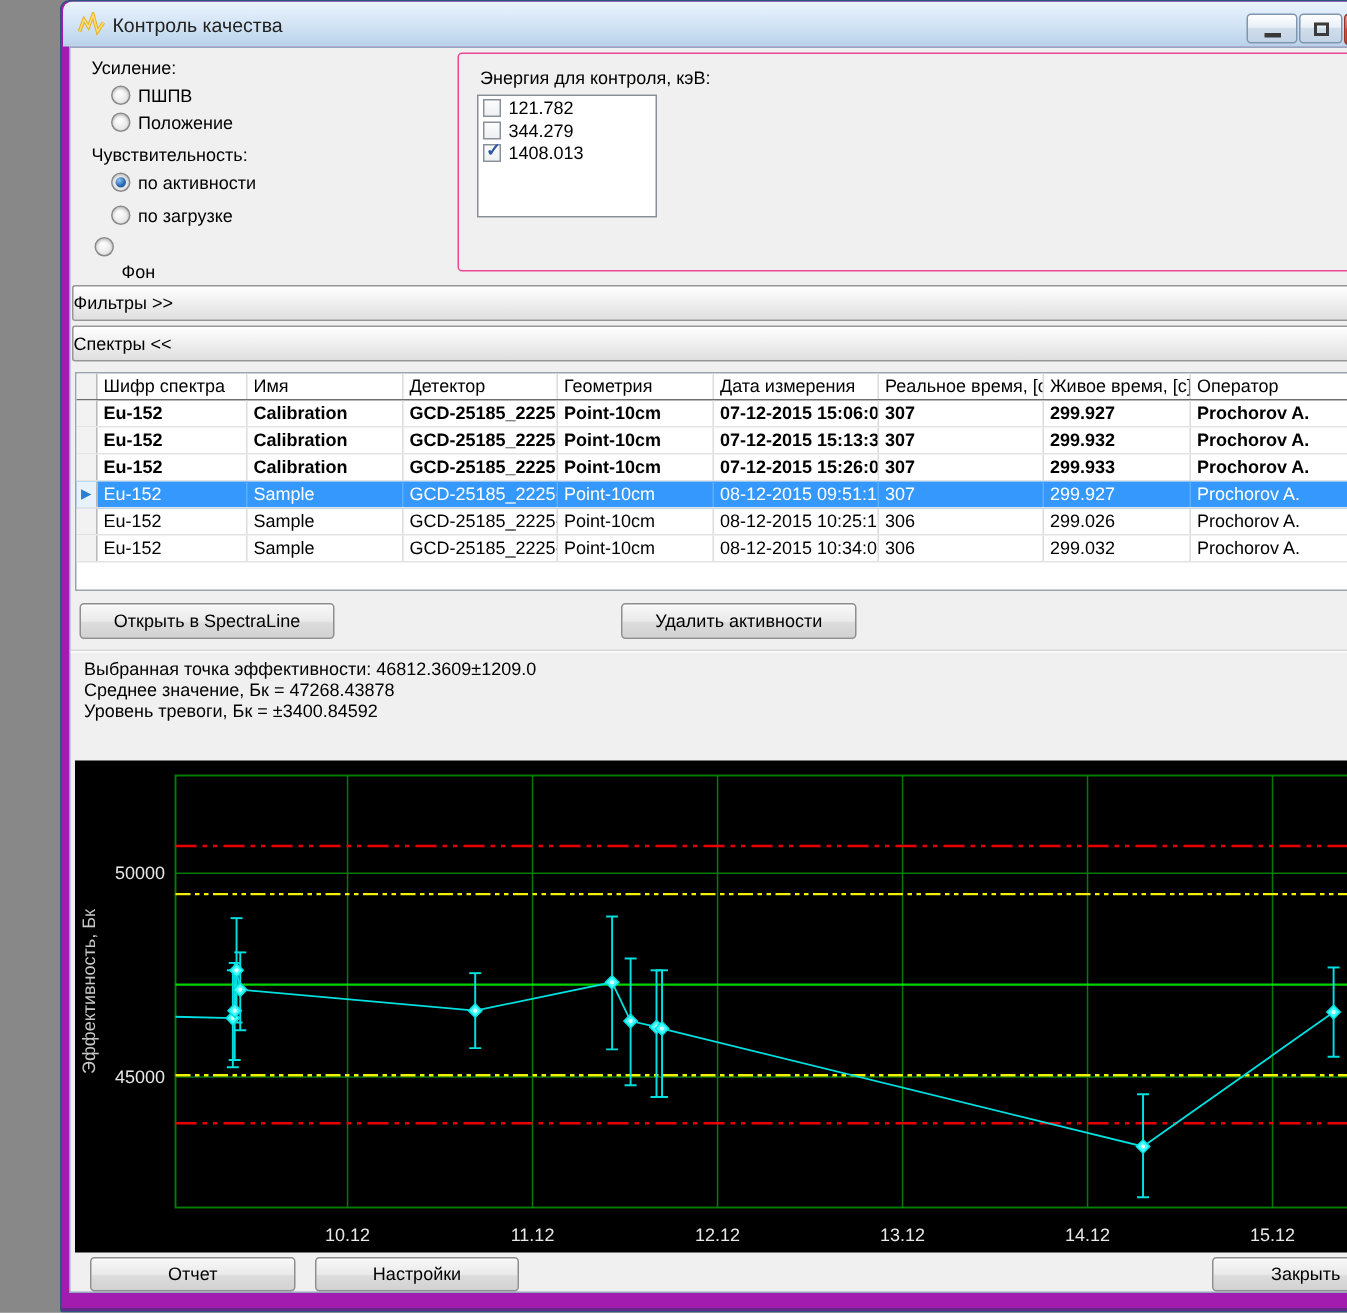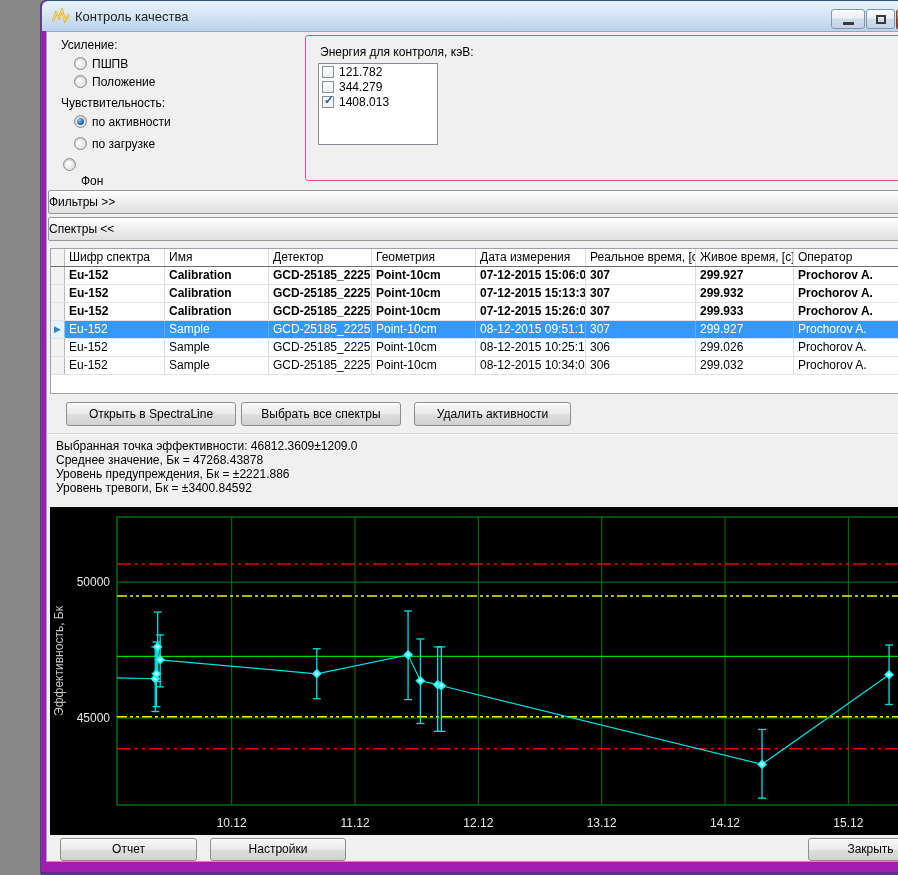--- a/index.html
+++ b/index.html
@@ -149,30 +149,28 @@
         <div class="tr sel"><span class="rowhdr" style="background: rgb(232, 242, 252);">▶</span><span class="cell" style="width: 100px;">Eu-152</span><span class="cell" style="width: 104px;">Sample</span><span class="cell" style="width: 103px;">GCD-25185_2225-15</span><span class="cell" style="width: 104px;">Point-10cm</span><span class="cell" style="width: 110px;">08-12-2015 09:51:18</span><span class="cell" style="width: 110px;">307</span><span class="cell" style="width: 98px;">299.927</span><span class="cell" style="width: 105px;">Prochorov A.</span></div>
         <div class="tr "><span class="rowhdr"></span><span class="cell" style="width: 100px;">Eu-152</span><span class="cell" style="width: 104px;">Sample</span><span class="cell" style="width: 103px;">GCD-25185_2225-15</span><span class="cell" style="width: 104px;">Point-10cm</span><span class="cell" style="width: 110px;">08-12-2015 10:25:18</span><span class="cell" style="width: 110px;">306</span><span class="cell" style="width: 98px;">299.026</span><span class="cell" style="width: 105px;">Prochorov A.</span></div>
         <div class="tr "><span class="rowhdr"></span><span class="cell" style="width: 100px;">Eu-152</span><span class="cell" style="width: 104px;">Sample</span><span class="cell" style="width: 103px;">GCD-25185_2225-15</span><span class="cell" style="width: 104px;">Point-10cm</span><span class="cell" style="width: 110px;">08-12-2015 10:34:00</span><span class="cell" style="width: 110px;">306</span><span class="cell" style="width: 98px;">299.032</span><span class="cell" style="width: 105px;">Prochorov A.</span></div>
       <div class="vscroll">
         <div class="sbtn" style="top:0;">▲</div>
         <div class="sthumb"></div>
         <div class="sbtn" style="bottom:0;">▼</div>
       </div>
     </div>
 
-    <div class="btn" style="left:19px;top:370px;width:170px;text-align:center;">Открыть в SpectraLine</div>
-    <div class="btn" style="left:194px;top:370px;width:160px;">Выбрать все спектры</div>
+    <div class="btn" style="left:6px;top:370px;width:170px;text-align:center;">Открыть в SpectraLine</div>
     <div class="btn" style="left:367px;top:370px;width:157px;">Удалить активности</div>
 
     <div class="sep"></div>
 
     <div class="status">
       <div>Выбранная точка эффективности: 46812.3609±1209.0</div>
       <div>Среднее значение, Бк = 47268.43878</div>
-      <div>Уровень предупреждения, Бк = ±2221.886</div>
       <div>Уровень тревоги, Бк = ±3400.84592</div>
     </div>
 
     <div class="chartpanel">
       <svg id="chart" width="884" height="328">
           <line x1="181.7" x2="181.7" y1="10" y2="298" stroke="#057a05" stroke-width="1"></line>
           <text x="181.7" y="320" fill="#e8e8e8" font-size="12" text-anchor="middle">10.12</text>
           <line x1="305.0333333333333" x2="305.0333333333333" y1="10" y2="298" stroke="#057a05" stroke-width="1"></line>
           <text x="305.0333333333333" y="320" fill="#e8e8e8" font-size="12" text-anchor="middle">11.12</text>
           <line x1="428.3666666666666" x2="428.3666666666666" y1="10" y2="298" stroke="#057a05" stroke-width="1"></line>

